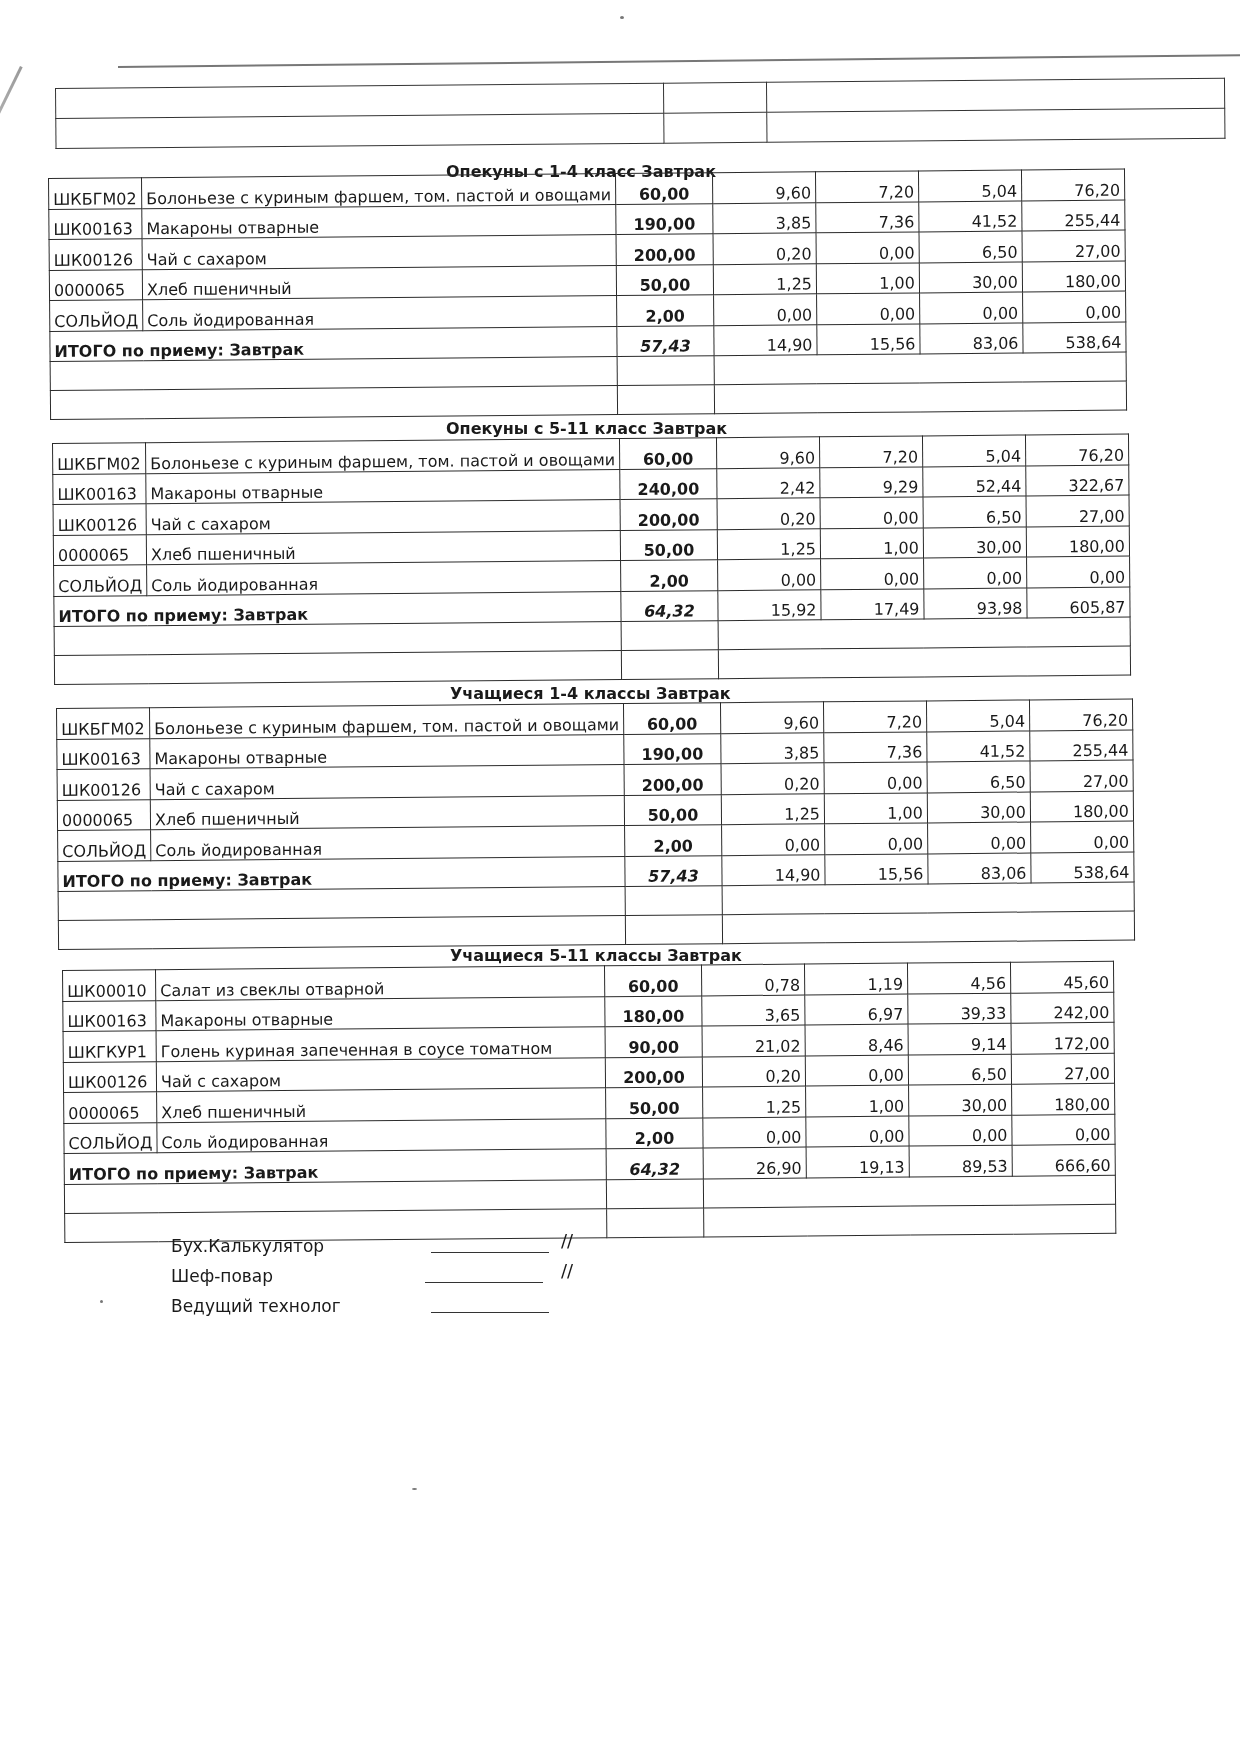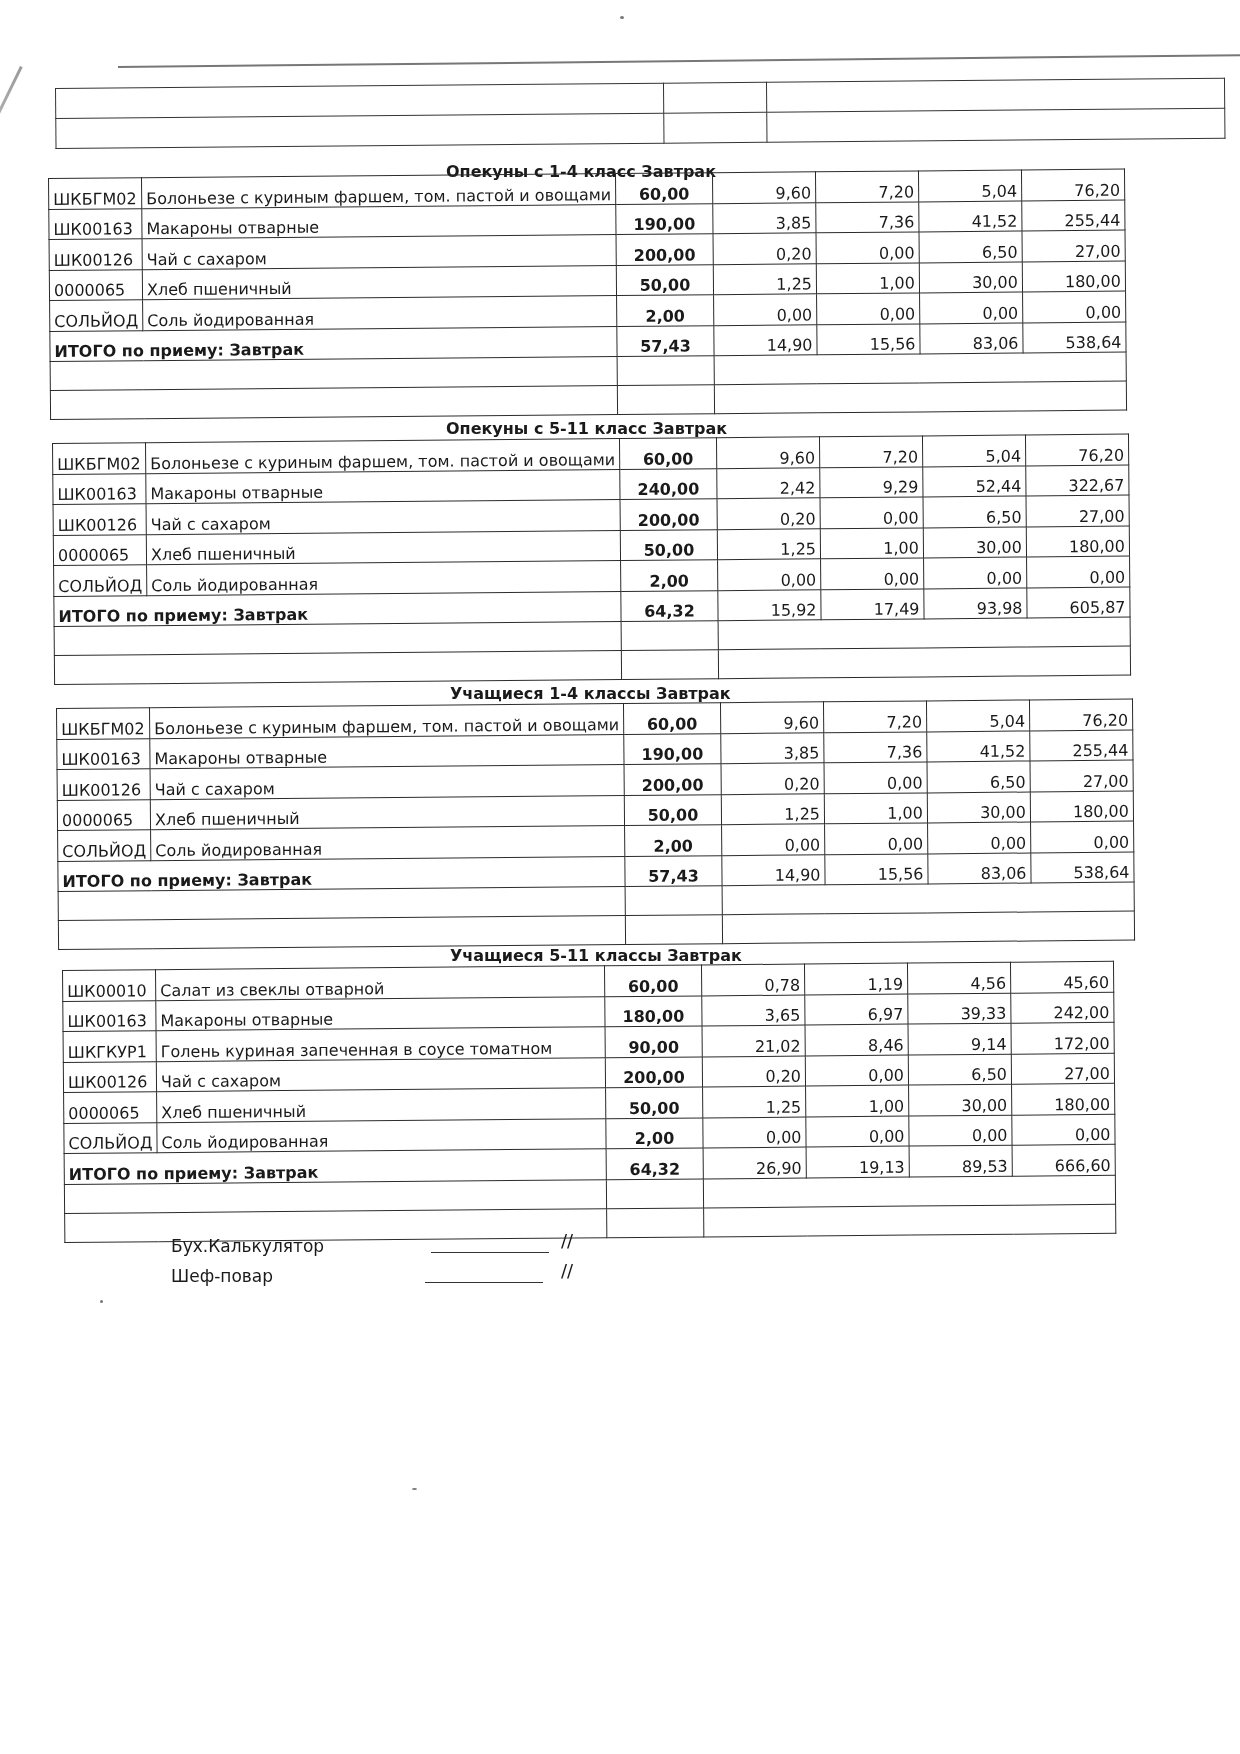--- a/index.html
+++ b/index.html
@@ -24,21 +24,21 @@
   table.menu {
     position: absolute; border-collapse: collapse; font-size: 16px; table-layout: fixed;
     transform: rotate(-0.5deg); transform-origin: left top;
   }
   table.menu td { border: 1.3px solid #2b2b2b; height: 29.5px; padding: 0 4px; white-space: nowrap; overflow: hidden; vertical-align: bottom; }
   td.code { width: 84px; }
   td.name { width: 440px; }
   td.qty { width: 88px; text-align: center; font-weight: bold; }
   td.num { width: 94px; text-align: right; }
   td.total-label { font-weight: bold; }
-  td.total-qty { font-weight: bold; text-align: center; }
+  td.total-qty { font-weight: bold; text-align: center; font-style: italic; }
   tr.blank td { height: 28px; }
   .signatures { position: absolute; left: 163px; top: 1230px; font-size: 17px; }
   .sig-row { height: 30px; position: relative; width: 480px; }
   .sig-label { position: absolute; left: 0; top: 6px; margin-left: 8px; }
   .sig-line { position: absolute; left: 268px; top: 22px; width: 118px; border-bottom: 1.3px solid #333; }
   .sig-mark { position: absolute; left: 398px; top: 0; font-size: 18px; }
   .speck { position: absolute; background: #777; border-radius: 50%; }
 </style>
 </head>
 <body>
@@ -351,18 +351,22 @@
     <div class="sig-row">
       <span class="sig-label">Бух.Калькулятор</span>
       <span class="sig-line"></span>
       <span class="sig-mark">//</span>
     </div>
     <div class="sig-row">
       <span class="sig-label">Шеф-повар</span>
       <span class="sig-line" style="left:262px"></span>
       <span class="sig-mark">//</span>
     </div>
+    <div class="sig-row">
+      <span class="sig-label">Ведущий технолог</span>
+      <span class="sig-line"></span>
+    </div>
   </div>
 
   <div class="speck" style="left:620px;top:16px;width:4px;height:3px;"></div>
   <div class="speck" style="left:100px;top:1300px;width:3px;height:3px;"></div>
   <div class="speck" style="left:412px;top:1488px;width:5px;height:2px;"></div>
 </div>
 
 </body></html>

